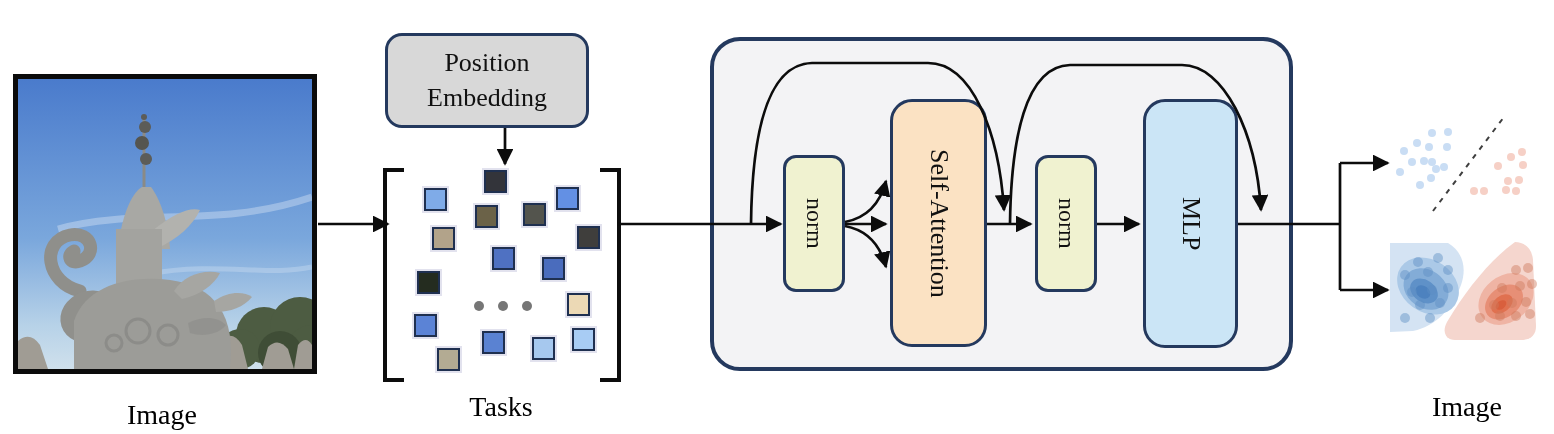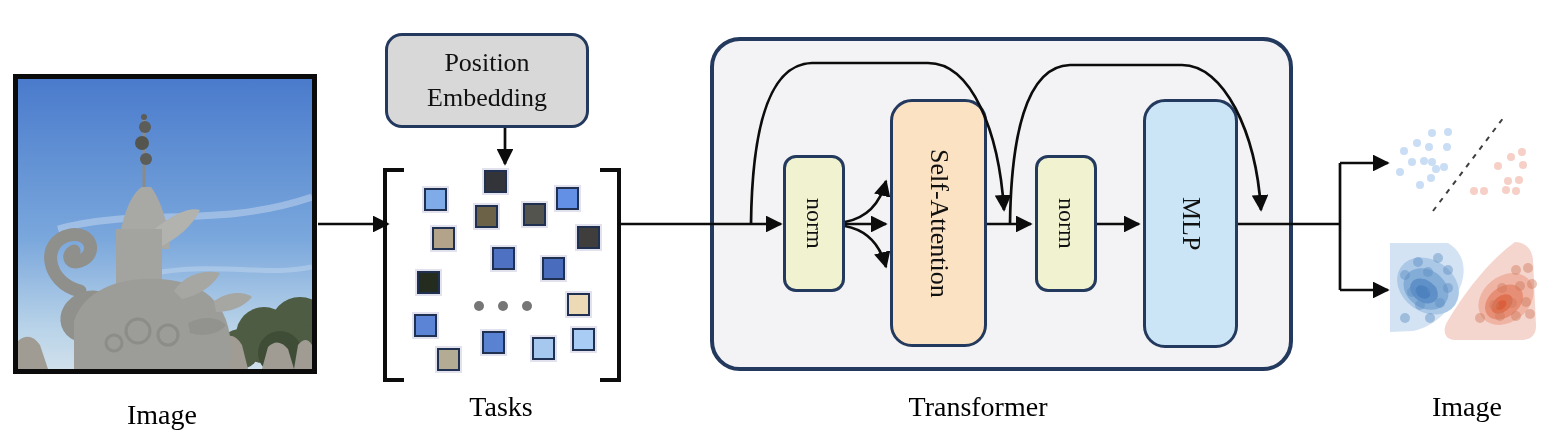--- a/index.html
+++ b/index.html
@@ -226,16 +226,15 @@
             <circle cx="1500" cy="316" r="5" fill="#cf7a5e" fill-opacity="0.45"></circle>
             <circle cx="1516" cy="316" r="5" fill="#cf7a5e" fill-opacity="0.45"></circle>
             <circle cx="1530" cy="314" r="5" fill="#cf7a5e" fill-opacity="0.45"></circle>
           </g>
       </g>
     </g>
   </svg>
 
   <div class="abs caption" style="left:162px;margin-top:8px;">Image</div>
   <div class="abs caption" style="left:501px;">Tasks</div>
-  <div class="abs caption" style="left:978px;">Transformer</div>
   <div class="abs caption" style="left:1467px;">Image</div>
 
 </div>
 
 </body></html>

